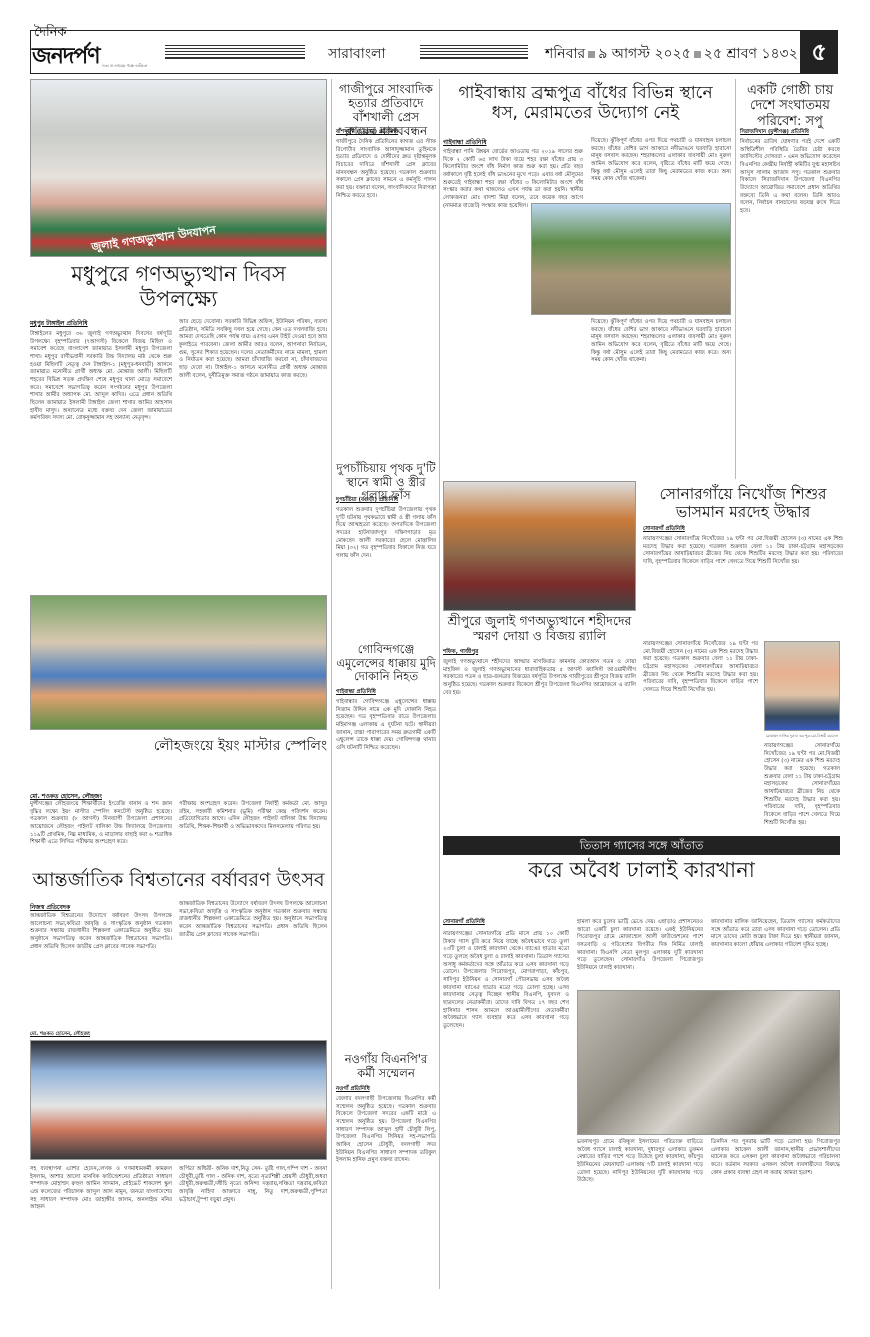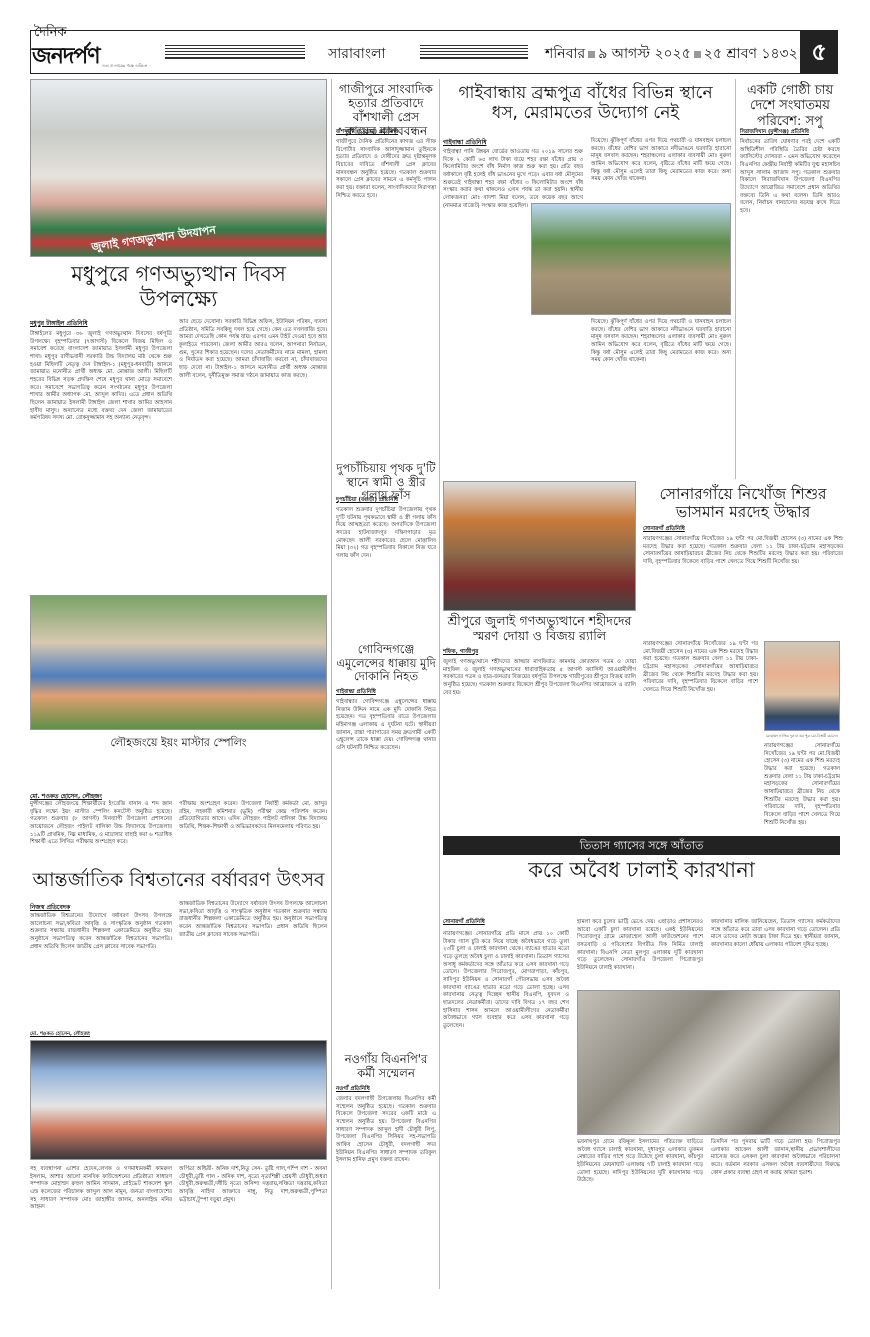--- a/index.html
+++ b/index.html
@@ -49,21 +49,21 @@
   <div class="abs" style="left:60px; top:150px; font-size:11px; color:#fff; font-weight:bold; transform:rotate(-8deg);">জুলাই গণঅভ্যুত্থান উদযাপন</div>
 </div>
 <div class="abs headline" style="left:30px; top:262px; width:297px; font-size:21px;">
   <div>মধুপুরে গণঅভ্যুত্থান দিবস উপলক্ষ্যে</div>
 </div>
 <div class="abs byline" style="left:30px; top:318px;">মধুপুর টাঙ্গাইল প্রতিনিধি</div>
 <div class="abs body" style="left:30px; top:330px; width:142px; height:258px;">টাঙ্গাইলের মধুপুরে ৩৬ জুলাই গণঅভ্যুত্থান দিবসের বর্ষপূর্তি উপলক্ষ্যে বৃহস্পতিবার (৭আগস্ট) বিকেলে বিজয় মিছিল ও সমাবেশ করেছে বাংলাদেশ জামায়াত ইসলামী মধুপুর উপজেলা শাখা। মধুপুর রাণীভবানী সরকারি উচ্চ বিদ্যালয় মাঠ থেকে শুরু হওয়া মিছিলটি নেতৃত্ব দেন টাঙ্গাইল-১ (মধুপুর-ধনবাড়ী) আসনে জামায়াত মনোনীত প্রার্থী অধ্যক্ষ মো. মোন্তাজ আলী। মিছিলটি শহরের বিভিন্ন সড়ক প্রদক্ষিণ শেষে মধুপুর থানা মোড়ে সমাবেশে করে। সমাবেশে সভাপতিত্ব করেন সংগঠনের মধুপুর উপজেলা শাখার আমীর অধ্যাপক মো. আব্দুল কাদির। এতে প্রধান অতিথি ছিলেন জামায়াত ইসলামী টাঙ্গাইল জেলা শাখার আমির আহসান হাবীব মাসুদ। অন্যান্যের মধ্যে বক্তব্য দেন জেলা জামায়াতের কর্মপরিষদ সদস্য মো. রোকনুজ্জামান সহ অন্যান্য নেতৃবৃন্দ।</div>
 <div class="abs body" style="left:179px; top:318px; width:148px; height:270px;">আর ছেড়ে দেবোনা। সরকারি বিভিন্ন অফিস, ইউনিয়ন পরিষদ, ব্যবসা প্রতিষ্ঠান, সমিতি সবকিছু দখল হয়ে গেছে। কেন এত দখলবাজি হবে। আমরা দেখতেছি কোন পর্যন্ত যায়। এরপর এমন টাইট দেওয়া হবে আর কুলাইতে পারবেনা। জেলা আমীর আরও বলেন, আপনারা নির্যাতন, গুম, খুনের শিকার হয়েছেন। দলের নেতাকর্মীদের নামে মামলা, হামলা ও নির্যাতন করা হয়েছে। আমরা চাঁদাবাজি করবো না, চাঁদাবাজদের ছাড় দেবো না। টাঙ্গাইল-১ আসনে মনোনীত প্রার্থী অধ্যক্ষ মোন্তাজ আলী বলেন, দুর্নীতিমুক্ত সমাজ গঠনে জামায়াত কাজ করছে।</div>
 
 <div class="abs photo photo-kids" style="left:30px; top:595px; width:297px; height:135px;"></div>
-<div class="abs headline" style="left:30px; top:737px; width:297px; font-size:11px;">
+<div class="abs headline" style="left:30px; top:737px; width:297px; font-size:14px;text-align:right;">
   <div>লৌহজংয়ে ইয়ং মাস্টার স্পেলিং</div>
 </div>
 <div class="abs byline" style="left:30px; top:791px;">মো. শওকত হোসেন, লৌহজং</div>
 <div class="abs body" style="left:30px; top:800px; width:142px; height:62px;">মুন্সীগঞ্জের লৌহজংয়ে শিক্ষার্থীদের ইংরেজি বানান ও শব্দ জ্ঞান বৃদ্ধির লক্ষ্যে ইয়ং মাস্টার স্পেলিং কনটেস্ট অনুষ্ঠিত হয়েছে। গতকাল শুক্রবার (৮ আগস্ট) দিনব্যাপী উপজেলা প্রশাসনের আয়োজনে লৌহজং পাইলট বালিকা উচ্চ বিদ্যালয়ে উপজেলার ১১৯টি প্রাথমিক, নিম্ন মাধ্যমিক, ও মাদ্রাসার বাছাই করা ৬ শতাধিক শিক্ষার্থী এতে লিখিত পরীক্ষায় অংশগ্রহণ করে।</div>
 <div class="abs body" style="left:179px; top:800px; width:148px; height:62px;">পরীক্ষায় অংশগ্রহণ করেন। উপজেলা নির্বাহী কর্মকর্তা মো. আব্দুর রহিম, সহকারী কমিশনার (ভূমি) পরীক্ষা কেন্দ্র পরিদর্শন করেন। প্রতিযোগিতার আগে। এদিন লৌহজং পাইলট বালিকা উচ্চ বিদ্যালয় অতিথি, শিক্ষক-শিক্ষার্থী ও অভিভাবকদের মিলনমেলায় পরিণত হয়।</div>
 
 <div class="abs headline" style="left:30px; top:868px; width:297px; font-size:19px;">আন্তর্জাতিক বিশ্বতানের বর্ষাবরণ উৎসব</div>
 <div class="abs byline" style="left:30px; top:902px;">নিজস্ব প্রতিবেদক</div>
 <div class="abs body" style="left:30px; top:912px; width:142px; height:115px;">আন্তর্জাতিক বিশ্বতানের উদ্যোগে বর্ষাবরণ উৎসব উপলক্ষে আলোচনা সভা,কবিতা আবৃত্তি ও সাংস্কৃতিক অনুষ্ঠান গতকাল শুক্রবার সন্ধ্যায় রাজধানীর শিল্পকলা একাডেমিতে অনুষ্ঠিত হয়। অনুষ্ঠানে সভাপতিত্ব করেন আন্তর্জাতিক বিশ্বতানের সভাপতি। প্রধান অতিথি ছিলেন জাতীয় প্রেস ক্লাবের সাবেক সভাপতি।</div>
 <div class="abs body" style="left:179px; top:900px; width:148px; height:145px;">আন্তর্জাতিক বিশ্বতানের উদ্যোগে বর্ষাবরণ উৎসব উপলক্ষে আলোচনা সভা,কবিতা আবৃত্তি ও সাংস্কৃতিক অনুষ্ঠান গতকাল শুক্রবার সন্ধ্যায় রাজধানীর শিল্পকলা একাডেমিতে অনুষ্ঠিত হয়। অনুষ্ঠানে সভাপতিত্ব করেন আন্তর্জাতিক বিশ্বতানের সভাপতি। প্রধান অতিথি ছিলেন জাতীয় প্রেস ক্লাবের সাবেক সভাপতি।</div>

